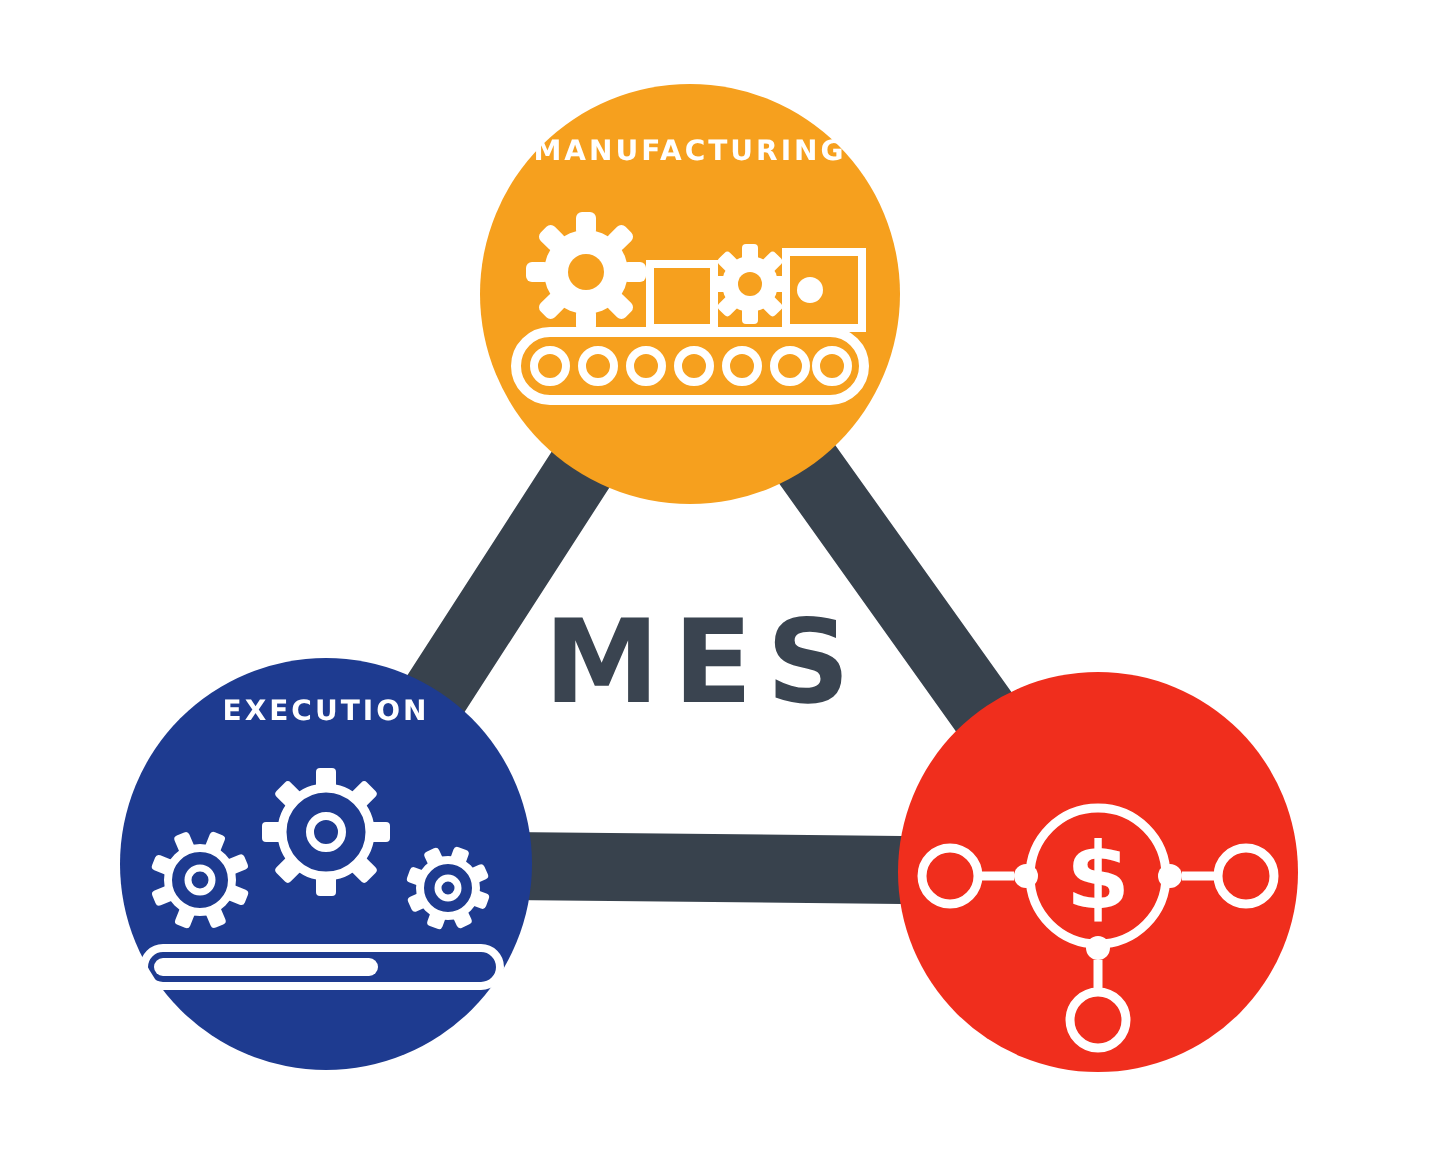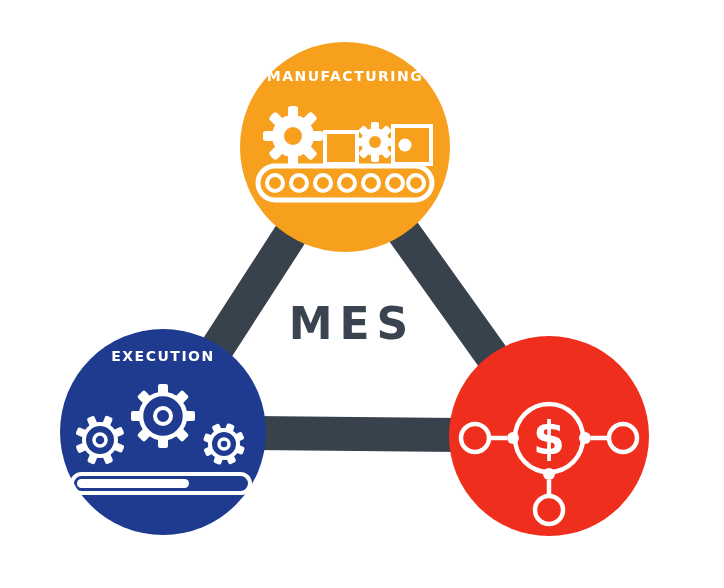--- a/index.html
+++ b/index.html
@@ -18,21 +18,21 @@
     color:#ffffff;
     font-weight:bold;
     font-size:14px;
     letter-spacing:1.5px;
     white-space:nowrap;
   }
   .acronym{
     position:absolute;
     left:236px; top:302px; width:232px;
     text-align:center;
-    font-size:44px;
+    font-size:58px;
     font-weight:bold;
     letter-spacing:7px;
     line-height:1;
   }
   .icon-svg{position:absolute;}
 </style>
 </head>
 <body>
 
 <div class="canvas">

